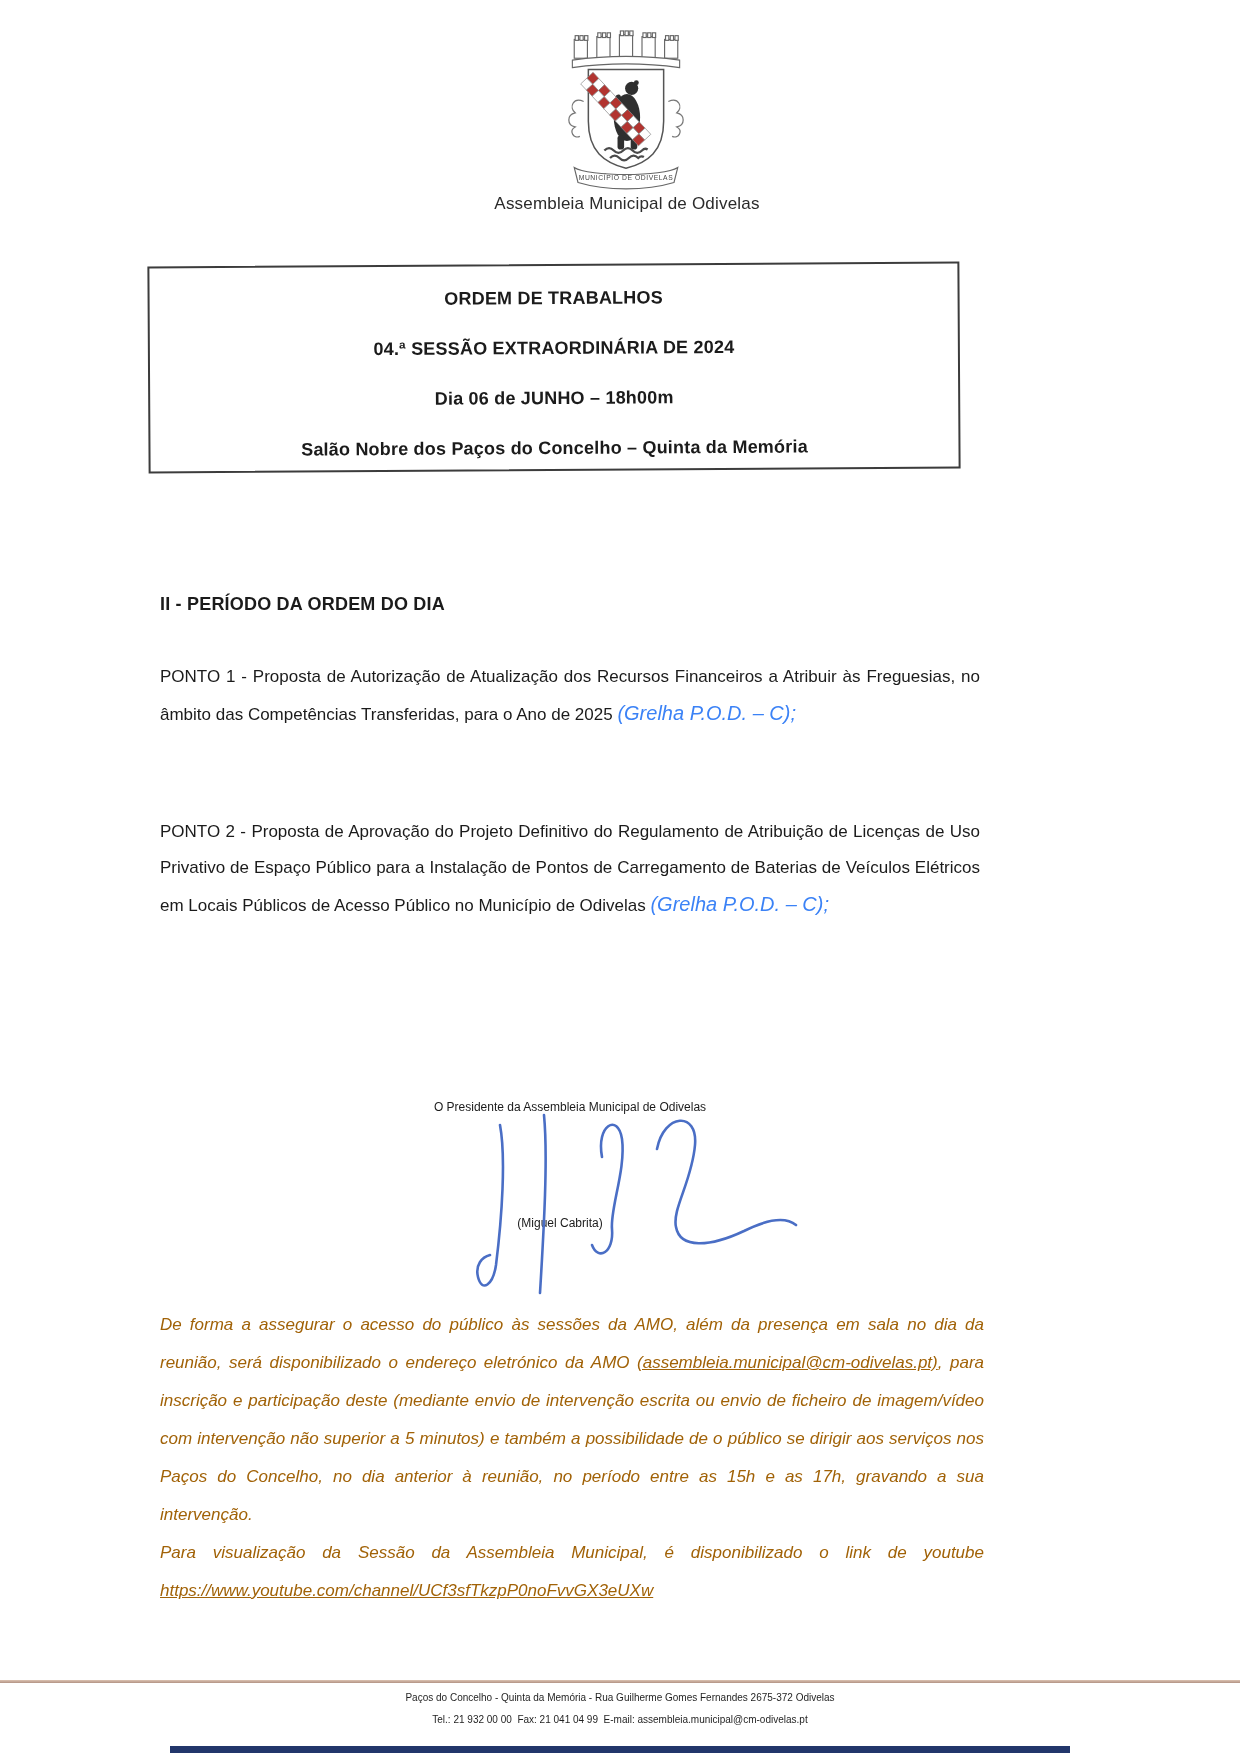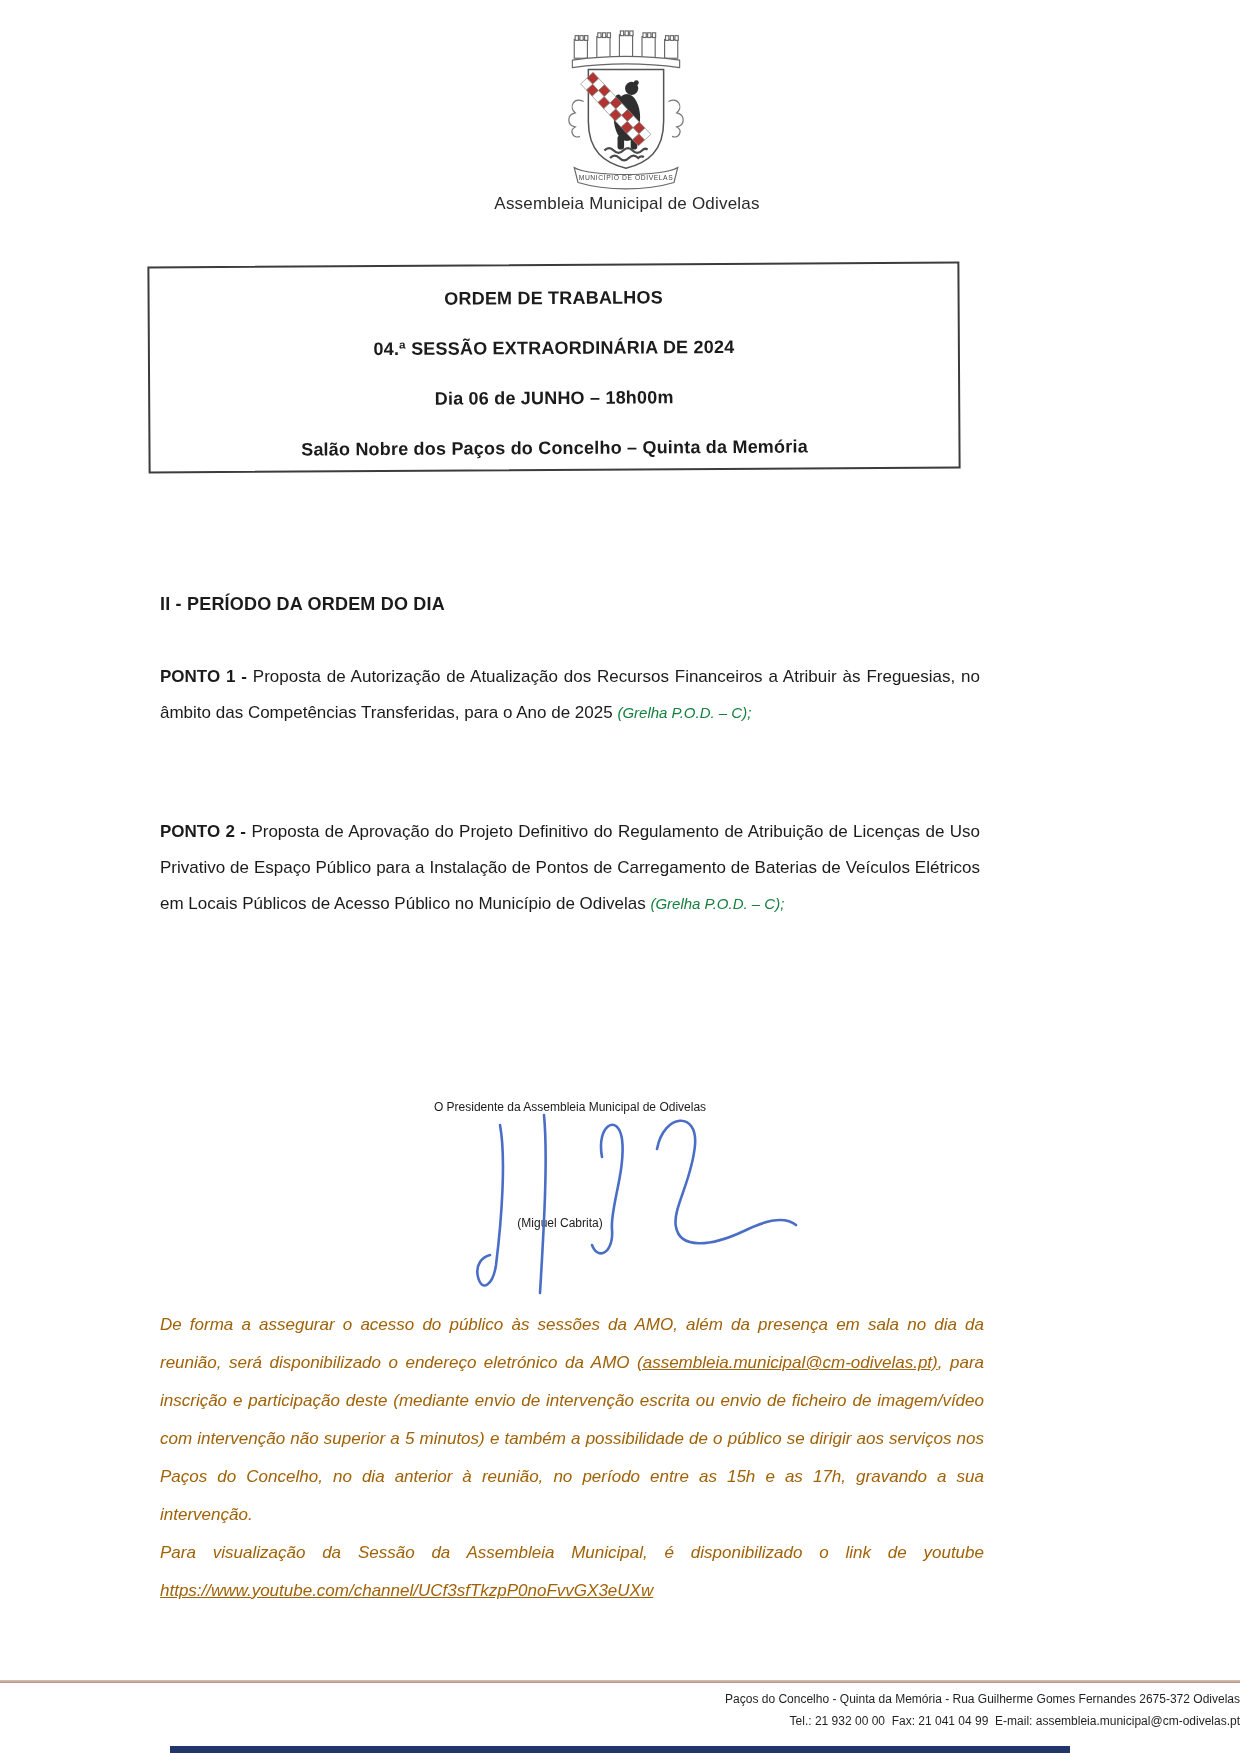--- a/index.html
+++ b/index.html
@@ -20,36 +20,36 @@
     border:2px solid #3c3c3c; transform:rotate(-0.35deg);
     padding-top:7px; background:#fff; }
   .title-box .tline { height:50px; line-height:50px; text-align:center;
     font-weight:bold; font-size:18px; letter-spacing:.2px; }
   
   .sec-head { left:160px; width:820px; font-weight:bold; font-size:18px; letter-spacing:.2px; }
   .sec1 { top:520px; } .sec2 { top:590px; }
   
   .ponto { left:160px; width:820px; font-size:17px; line-height:36px;
     text-align:justify; }
-  .ponto b { font-weight:bold; }
-  .ponto .ref { font-style:italic; font-size:15px; color:#15803d; }
+  .ponto b { font-weight:normal; }
+  .ponto .ref { font-style:italic; font-size:20px; color:#3b82f6; }
   .p1 { top:655px; } .p2 { top:810px; } .p3 { top:938px; }
   
   .sig-title { left:160px; top:1096px; width:820px; text-align:center; font-size:12px; }
   .sig-name { left:160px; top:1212px; width:800px; text-align:center; font-size:12px; }
   .sig-svg { left:452px; top:1093px; width:350px; height:215px; pointer-events:none; }
   
   .notes { left:160px; top:1302px; width:824px; font-style:italic;
     font-size:17px; line-height:38px; text-align:justify; color:#a16207; }
   .notes p { text-align:justify; }
   .u-link { text-decoration:underline; }
   
   .footer-rule { left:0; top:1676px; width:1240px; height:3px;
     background:linear-gradient(#dcc3b2,#b29384); }
-  .footer-line { left:0; width:1240px; text-align:right; font-size:12px; color:#1f1f1f; }
+  .footer-line { left:0; width:1240px; text-align:center; font-size:10px; color:#1f1f1f; }
   .f-address { top:1688px; }
   .f-contacts { top:1710px; }
   .footer-bar { left:170px; top:1742px; width:900px; height:9px; background:#22366b; }
 </style>
 </head>
 <body>
 
 <div class="page">
 
   <svg class="abs crest-wrap" viewBox="0 0 170 170">

